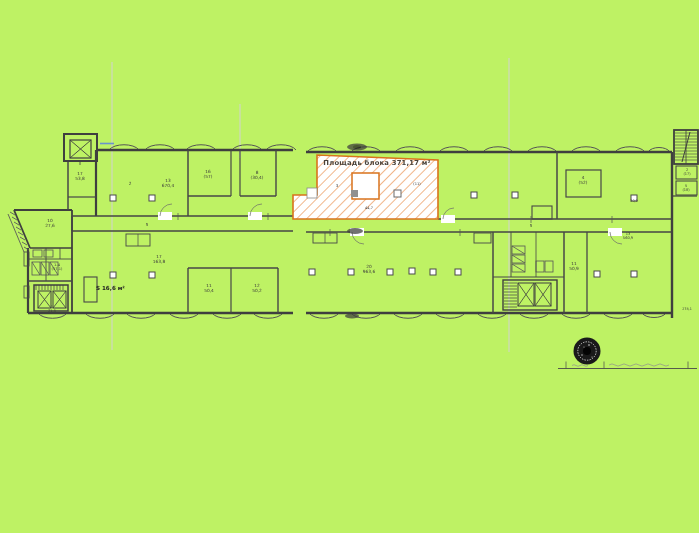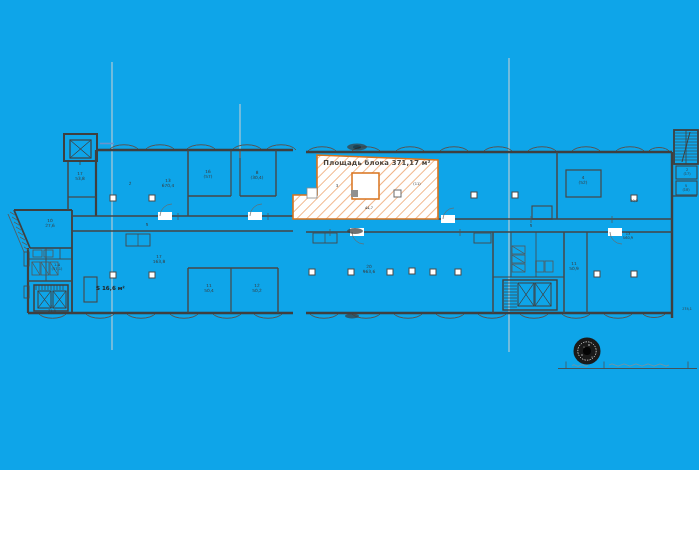--- a/index.html
+++ b/index.html
@@ -1,17 +1,17 @@
 <!DOCTYPE html>
 <html><head>
 <meta charset="utf-8">
 <style>
   html,body{margin:0;padding:0;background:#fff;}
   .stage{
-    position:relative;width:699px;height:470px;background:#0ea5e9;overflow:hidden;
+    position:relative;width:699px;height:533px;background:#bef264;overflow:hidden;
     font-family:"DejaVu Sans",sans-serif;
   }
   .stage svg{position:absolute;left:0;top:0;}
   .label-layer{position:absolute;left:0;top:0;width:699px;height:533px;pointer-events:none;}
   .room-label{
     position:absolute;transform:translate(-50%,-50%);
     font-size:4.3px;line-height:1.15;color:#3a3a3a;text-align:center;white-space:pre-line;
   }
   .block-label{
     position:absolute;transform:translate(-50%,-50%);

